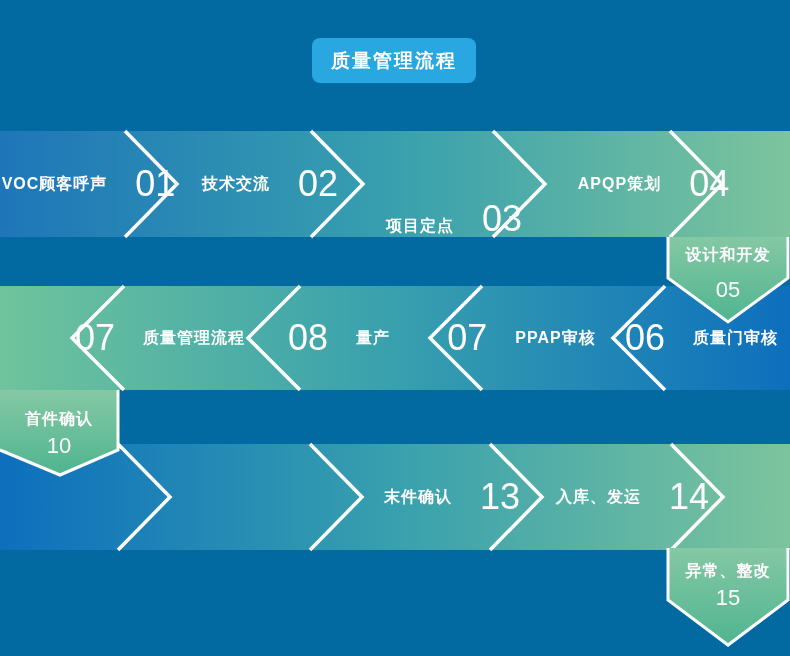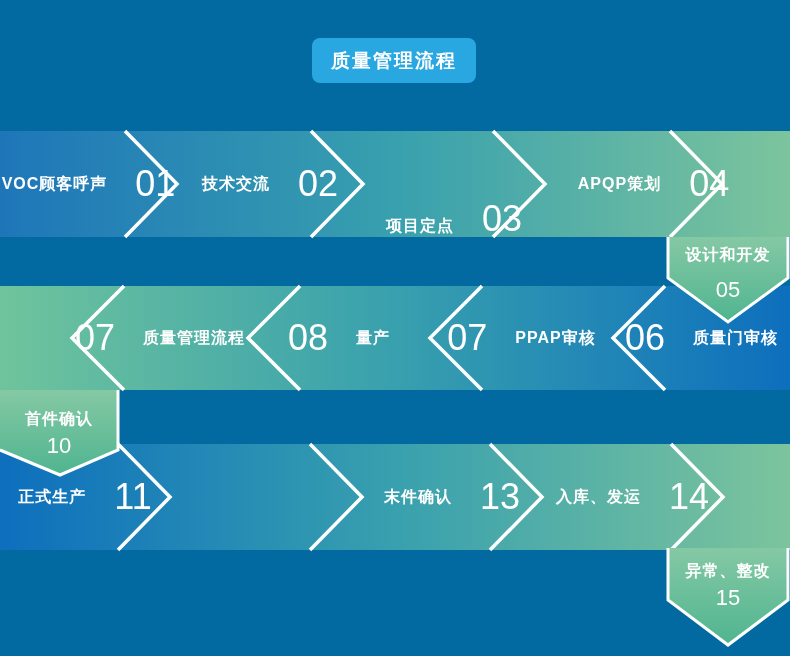--- a/index.html
+++ b/index.html
@@ -136,24 +136,20 @@
   </div>
   <div class="seg r2 s07">
     <span class="num">07</span>
     <span class="lbl">PPAP审核</span>
   </div>
   <div class="seg r2 s06">
     <span class="num">06</span>
     <span class="lbl">质量门审核</span>
   </div>
 
-  <div class="seg r3 s11">
-    <span class="lbl">正式生产</span>
-    <span class="num">11</span>
-  </div>
   <div class="seg r3 s13">
     <span class="lbl">末件确认</span>
     <span class="num">13</span>
   </div>
   <div class="seg r3 s14">
     <span class="lbl">入库、发运</span>
     <span class="num">14</span>
   </div>
 
   <div class="conn c05">

